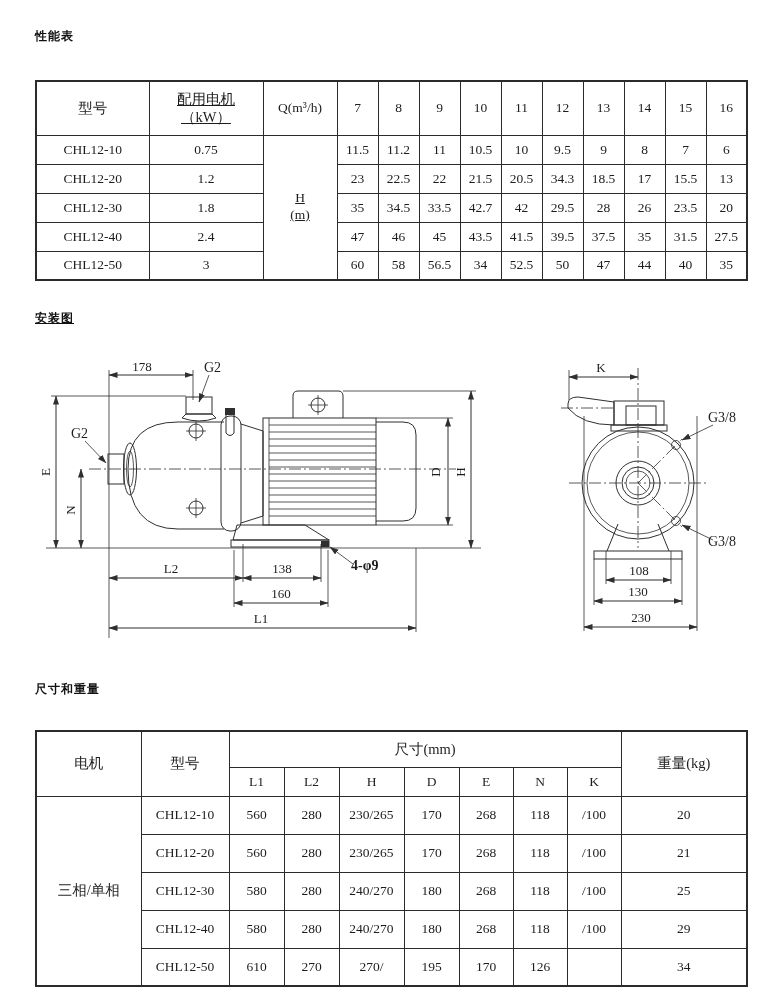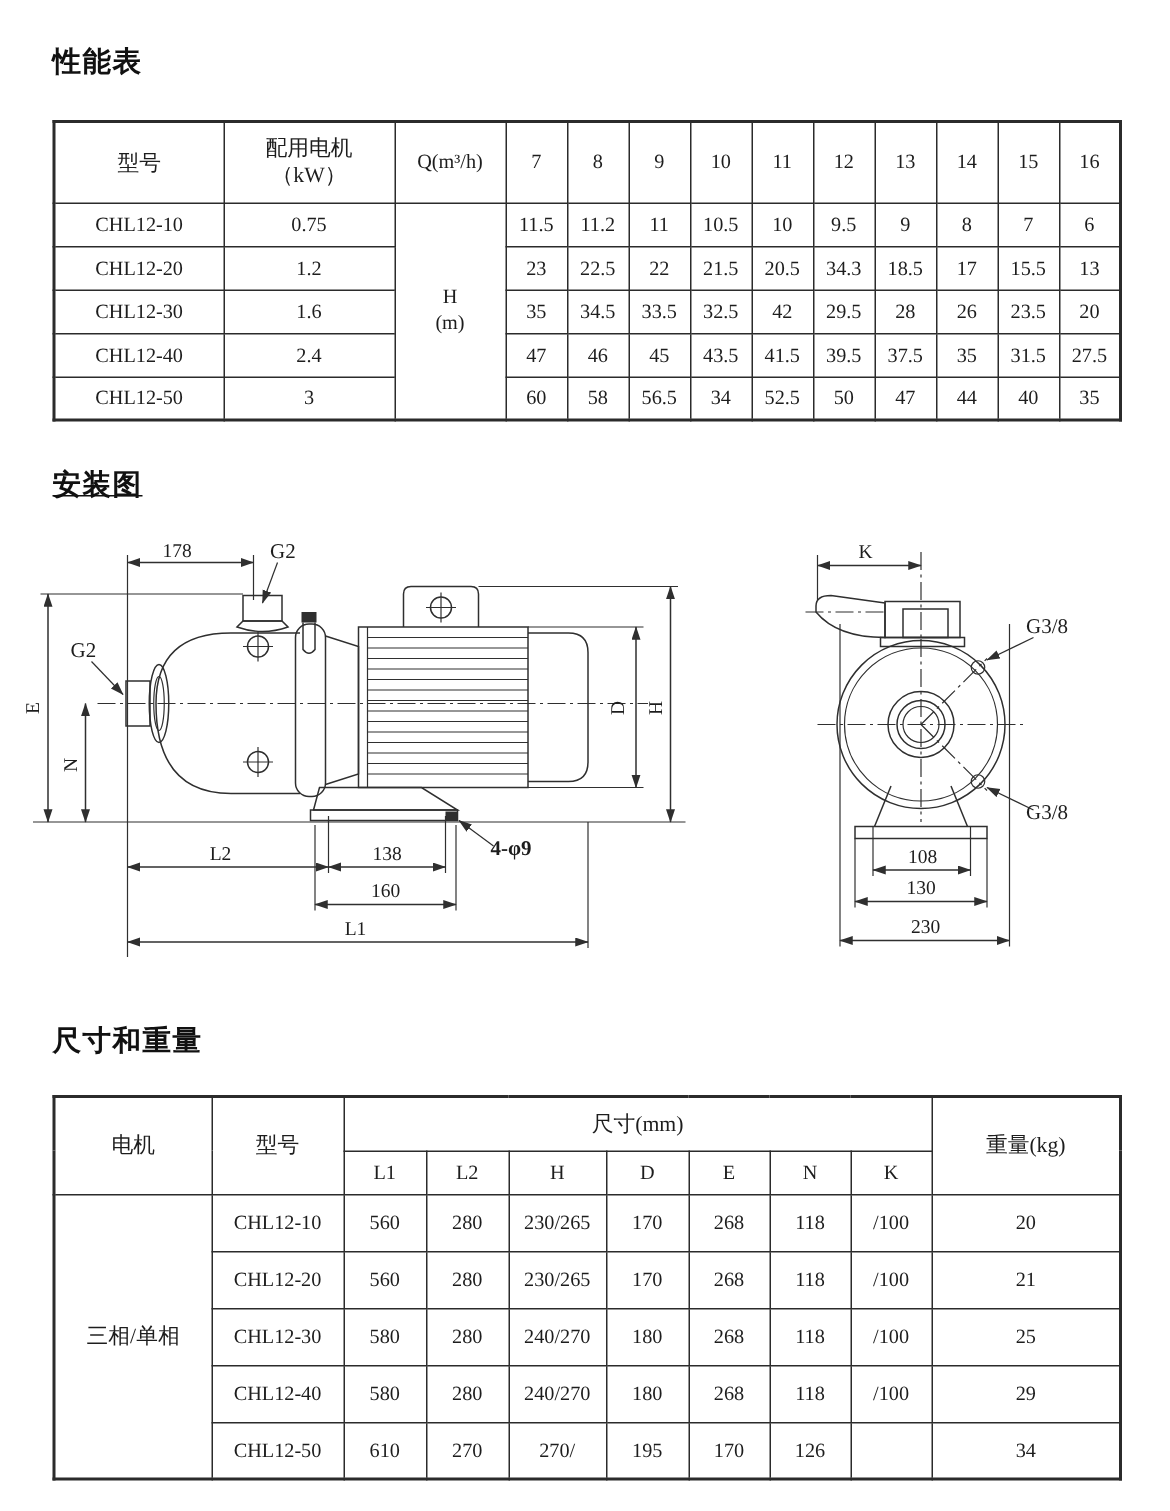--- a/index.html
+++ b/index.html
@@ -1,36 +1,36 @@
 <!DOCTYPE html>
 <html><head>
 <meta charset="utf-8">
 <style>
   html,body{margin:0;padding:0;background:#ffffff;}
   body{width:780px;height:1007px;position:relative;font-family:"Liberation Serif",serif;color:#1a1a1a;}
-  .sec-title{position:absolute;left:35px;font-family:"DejaVu Sans",sans-serif;font-weight:bold;font-size:19px;letter-spacing:1px;color:#111;}
+  .sec-title{position:absolute;left:35px;font-family:"DejaVu Sans",sans-serif;font-weight:bold;font-size:12px;letter-spacing:1px;color:#111;}
   #title1{top:28px;}
   #title2{top:310px;text-decoration:underline;}
   #title3{top:681px;text-align:center;}
 
   table{border-collapse:collapse;table-layout:fixed;position:absolute;left:35px;background:#fff;}
   table,td{border:1px solid #2b2b2b;}
   table{border-width:2px;}
   td{text-align:center;vertical-align:middle;font-size:13.5px;padding:0;overflow:hidden;color:#1d1d1d;}
   .cjk{font-size:14.5px;}
   #perf-table{top:80px;width:711px;}
   #perf-table tr.hdr{height:54px;}
   #perf-table tr.data{height:29px;}
   #dim-table{top:730px;width:711px;}
   #dim-table tr.hdr1{height:36px;}
   #dim-table tr.hdr2{height:29px;}
   #dim-table tr.data{height:38px;}
-  .twoline div{line-height:1.25;}
-
-  #diagram-wrap{position:absolute;left:17px;top:358px;width:730px;height:302px;}
+  .twoline div{line-height:1.25;text-decoration:underline;}
+
+  #diagram-wrap{position:absolute;left:41px;top:358px;width:730px;height:302px;}
   svg text{font-family:"Liberation Serif",serif;font-size:13px;fill:#1d1d1d;}
   svg .lab{font-size:14px;}
   svg .bold{font-weight:bold;font-size:14px;}
   .ln{stroke:#2f2f2f;stroke-width:1;fill:none;}
   .thin{stroke:#2f2f2f;stroke-width:0.8;fill:none;}
   .cl{stroke:#2f2f2f;stroke-width:0.8;fill:none;stroke-dasharray:12 3 2 3;}
   .fill{fill:#2f2f2f;stroke:none;}
 </style>
 </head>
 <body>
@@ -99,25 +99,25 @@
     <td>21.5</td>
     <td>20.5</td>
     <td>34.3</td>
     <td>18.5</td>
     <td>17</td>
     <td>15.5</td>
     <td>13</td>
   </tr>
   <tr class="data">
     <td>CHL12-30</td>
-    <td>1.6</td>
+    <td>1.8</td>
     <td>35</td>
     <td>34.5</td>
     <td>33.5</td>
-    <td>32.5</td>
+    <td>42.7</td>
     <td>42</td>
     <td>29.5</td>
     <td>28</td>
     <td>26</td>
     <td>23.5</td>
     <td>20</td>
   </tr>
   <tr class="data">
     <td>CHL12-40</td>
     <td>2.4</td>

